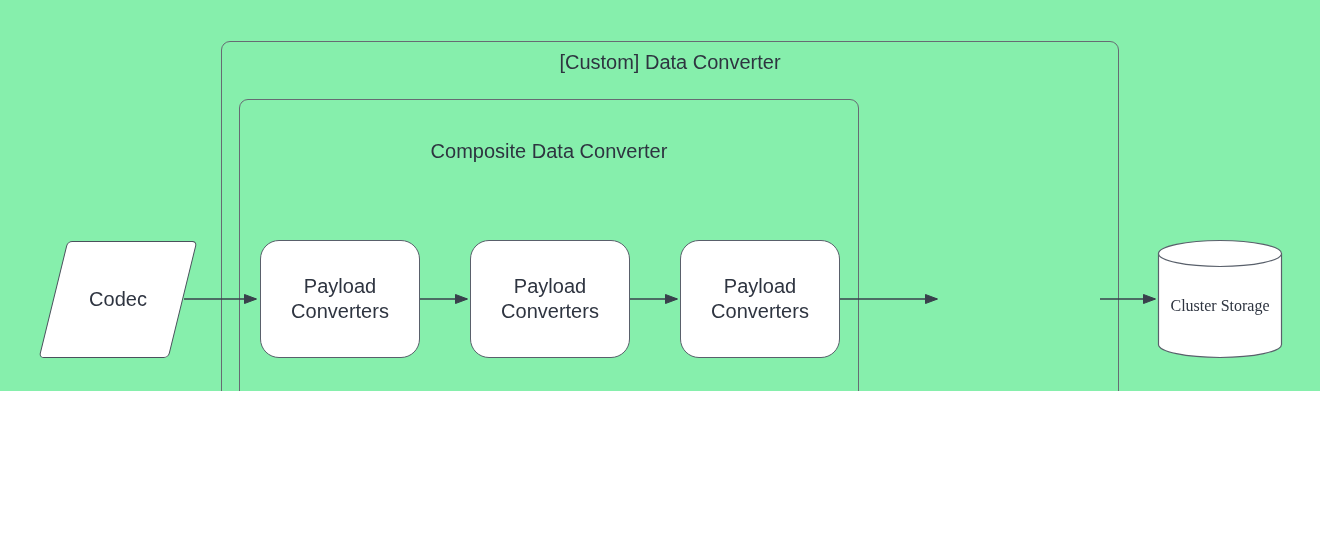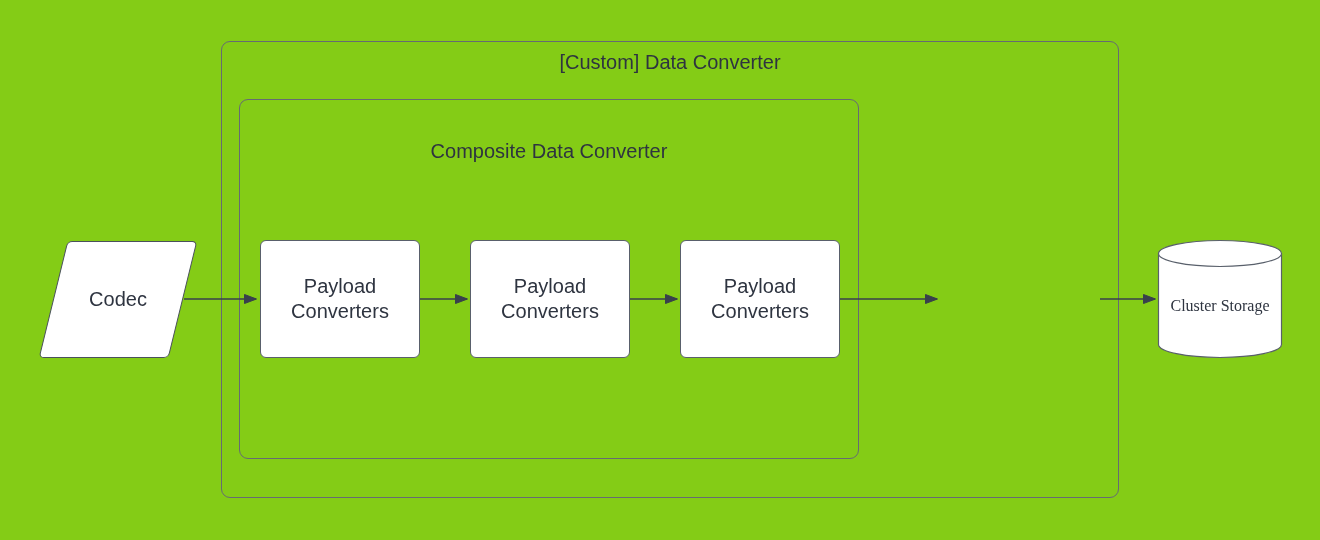--- a/index.html
+++ b/index.html
@@ -3,22 +3,22 @@
 <meta charset="utf-8">
 <style>
   html, body {
     margin: 0;
     padding: 0;
     background: #ffffff;
   }
   .canvas {
     position: relative;
     width: 1320px;
-    height: 540px;
-    background: #84cc16;
+    height: 391px;
+    background: #86efac;
     font-family: "Liberation Sans", sans-serif;
     color: #2E3440;
     overflow: hidden;
   }
   .container {
     position: absolute;
     border: 1px solid #666B73;
     border-radius: 9px;
     background: transparent;
     box-sizing: border-box;
@@ -37,21 +37,21 @@
     font-size: 20px;
     line-height: 25px;
     color: #2E3440;
   }
   .outer-container .container-title { padding-top: 8px; }
   .inner-container .container-title { padding-top: 39px; }
 
   .node {
     position: absolute;
     border: 1px solid #59606B;
-    border-radius: 6px;
+    border-radius: 19px;
     background: #ffffff;
     box-sizing: border-box;
     display: flex;
     align-items: center;
     justify-content: center;
     text-align: center;
     font-size: 20px;
     line-height: 25px;
   }
   .box-1 { left: 260px; top: 240px; width: 160px; height: 118px; }

